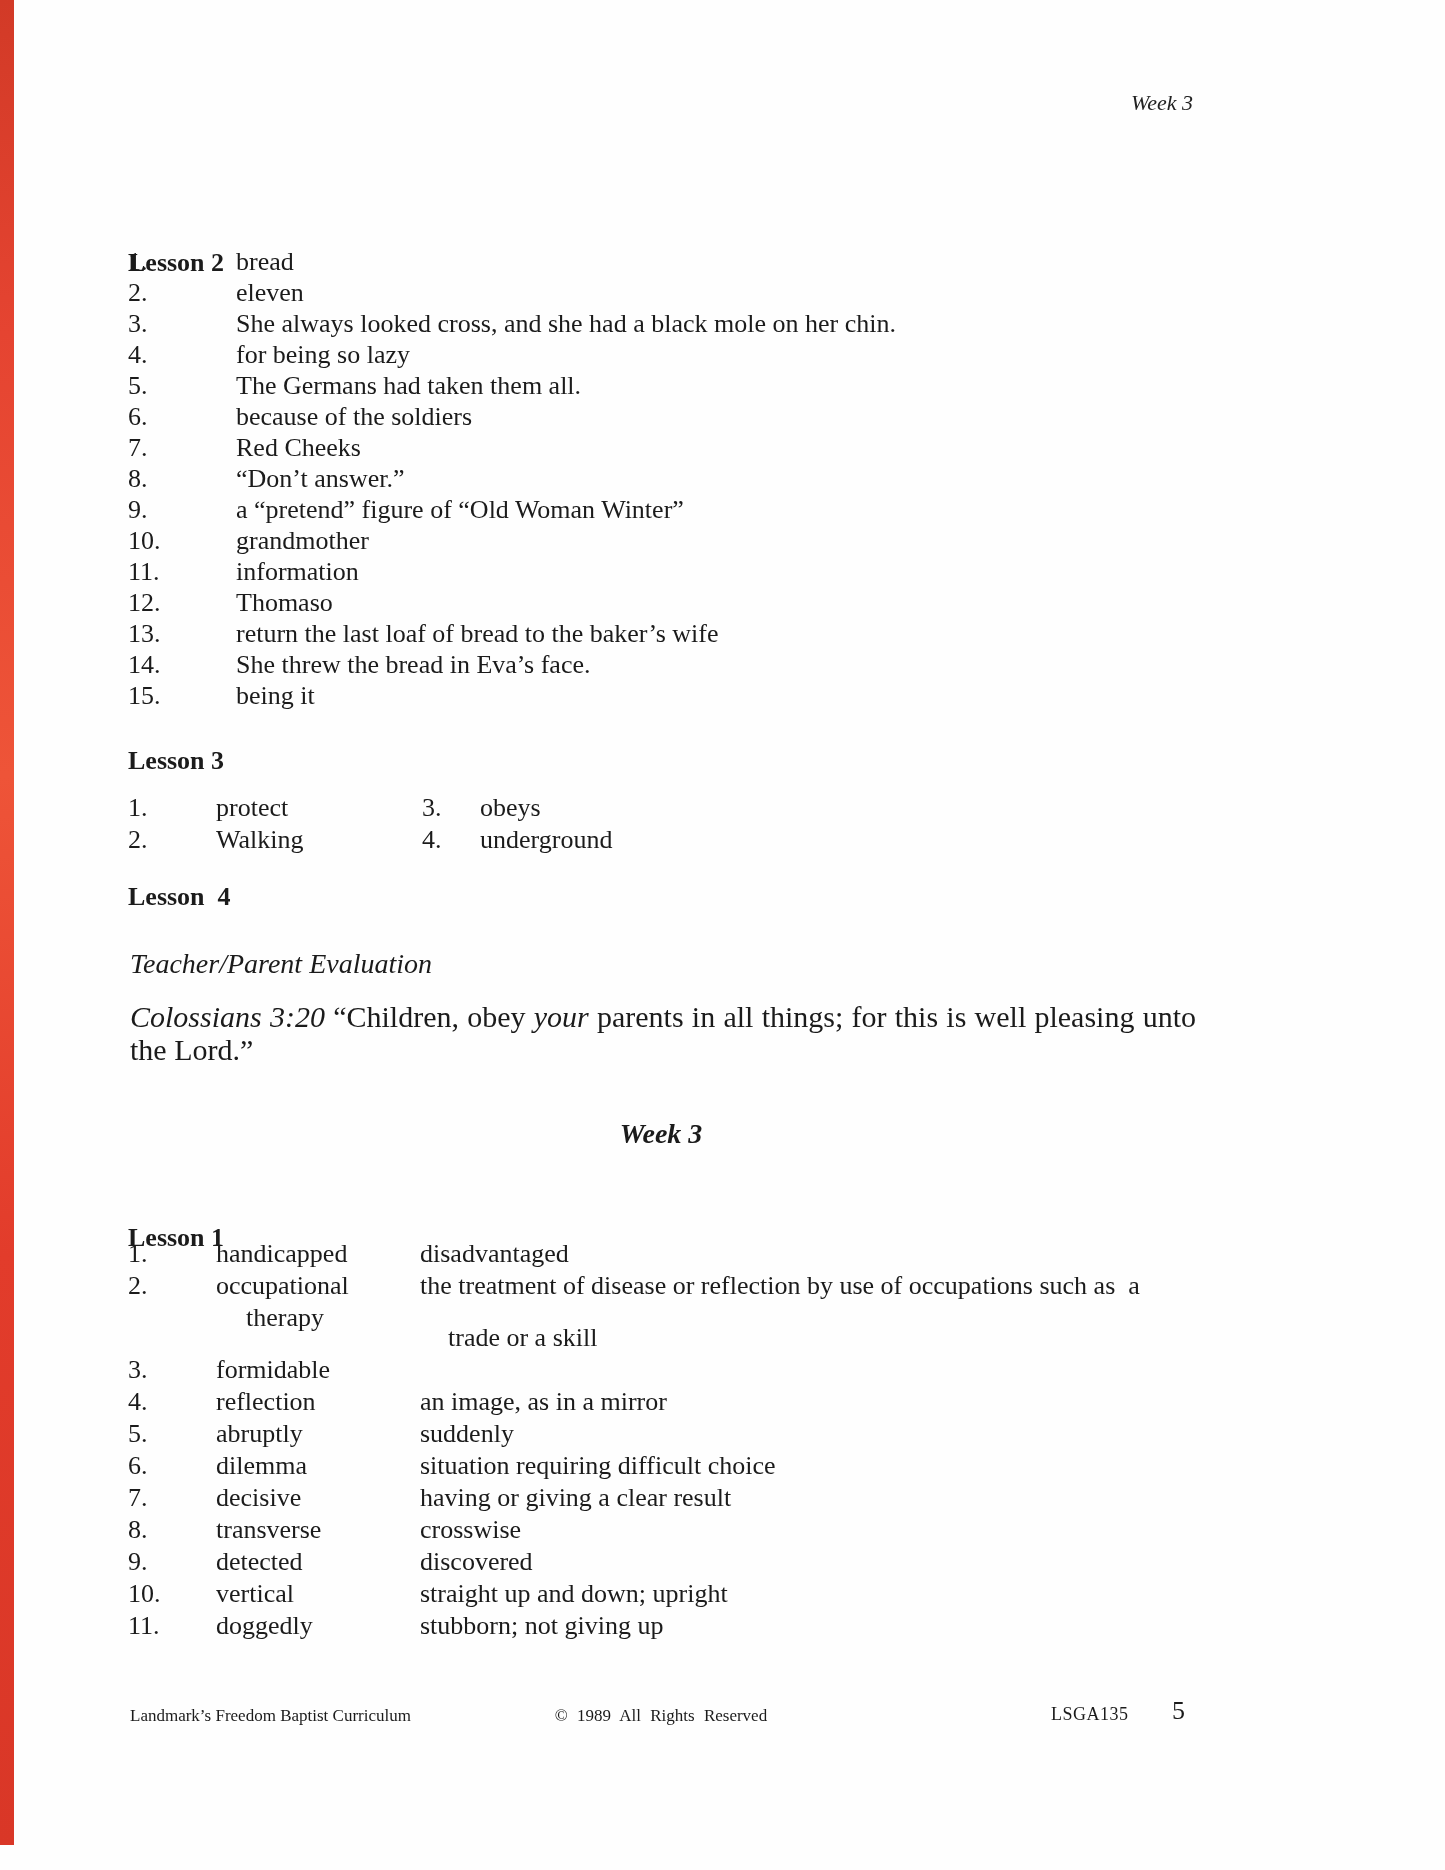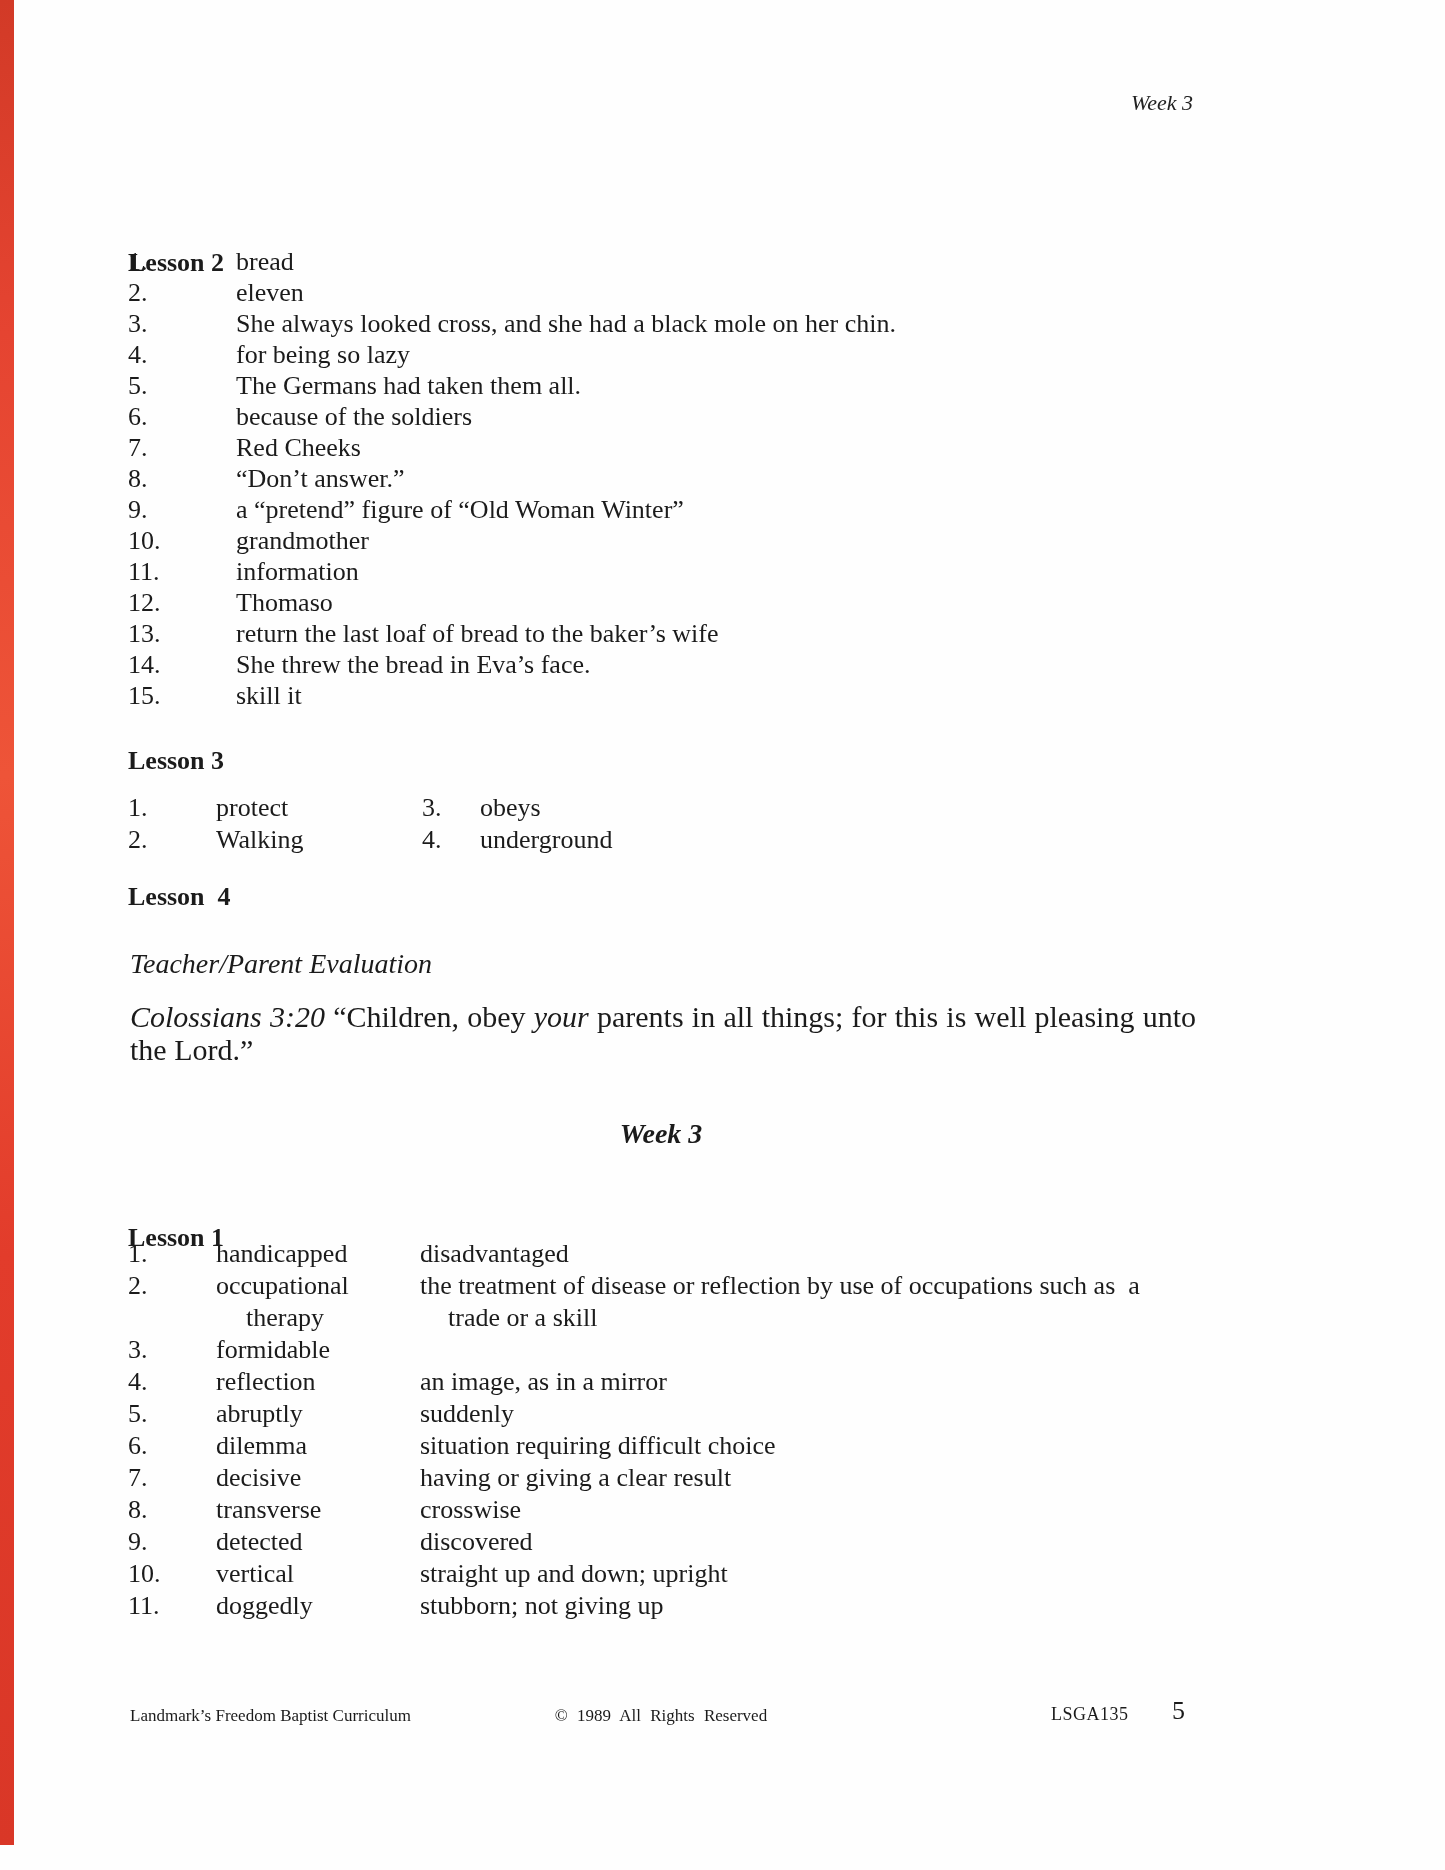--- a/index.html
+++ b/index.html
@@ -48,21 +48,21 @@
   .week-center{
     left:128px;width:1066px;text-align:center;
     font-weight:bold;font-style:italic;font-size:28px;
   }
   .l1list{left:128px;width:1072px;font-size:26px;}
   .l1row{display:flex;line-height:32px;}
   .l1row .num{flex:0 0 88px;}
   .l1row .term{flex:0 0 204px;white-space:pre-wrap;}
   .l1row .term .line2{padding-left:30px;}
   .l1row .def{flex:1;white-space:pre-wrap;}
-  .l1row .def .line2{padding-left:28px;}
+  .l1row .def .line2{padding-left:28px;margin-top:20px;}
   .footer-left{left:130px;top:1706px;font-size:17px;}
   .footer-center{left:128px;top:1706px;width:1066px;text-align:center;font-size:17px;word-spacing:5px;}
   .footer-code{left:1051px;top:1704px;font-size:18px;letter-spacing:0.5px;}
   .footer-page{left:1172px;top:1696px;font-size:26px;}
 </style>
 </head>
 <body>
 
 <div class="page">
 
@@ -124,21 +124,21 @@
       <div class="row">
         <span class="num">13.</span>
         <span class="txt">return the last loaf of bread to the baker’s wife</span>
       </div>
       <div class="row">
         <span class="num">14.</span>
         <span class="txt">She threw the bread in Eva’s face.</span>
       </div>
       <div class="row">
         <span class="num">15.</span>
-        <span class="txt">skill it</span>
+        <span class="txt">being it</span>
       </div>
     </div>
 
   <div class="abs lesson-title" style="top:746px;">Lesson 3</div>
 
   <div class="abs l3grid" style="top:792px;" id="lesson3-grid">
       <span>1.</span>
       <span>protect</span>
       <span>3.</span>
       <span>obeys</span>

